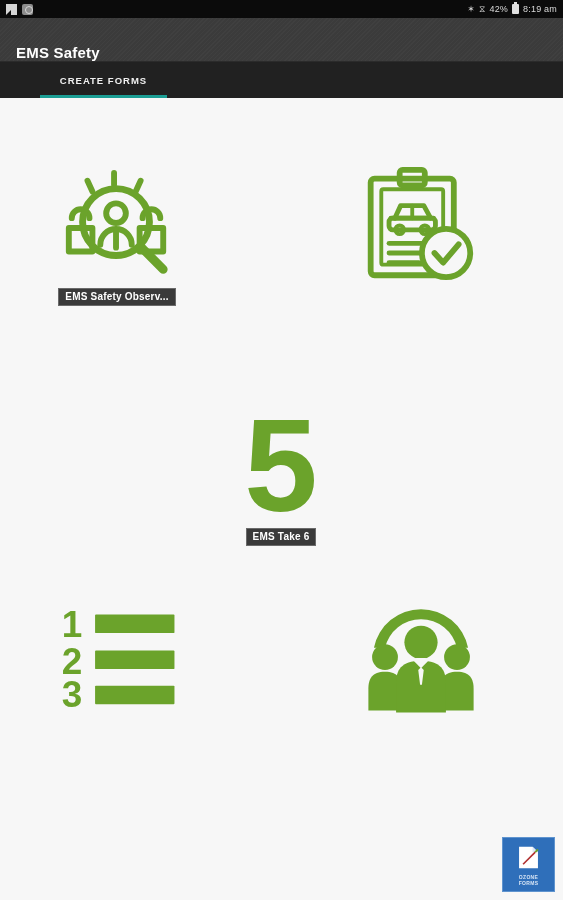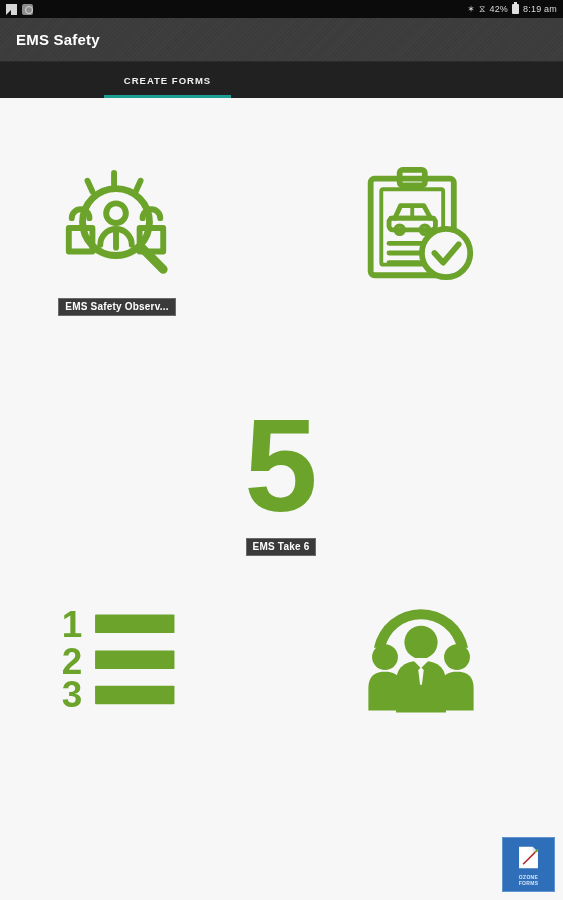--- a/index.html
+++ b/index.html
@@ -67,38 +67,38 @@
     width: 3px; height: 2px; background: #e0e0e0;
   }
 
   
   .appbar {
     height: 44px;
     flex: 0 0 44px;
     background: #3b3b3b;
     background-image: repeating-linear-gradient(
         135deg, rgba(255,255,255,.022) 0 1px, rgba(0,0,0,0) 1px 3px);
-    display: flex; align-items: center;
-    padding: 12px 16px;
+    display: flex; align-items: flex-end;
+    padding: 0 16px;
     border-bottom: 1px solid #2b2b2b;
   }
   .app-title {
     color: #ffffff;
     font-size: 15px;
     font-weight: bold;
     letter-spacing: .2px;
   }
 
   
   .tabbar {
     height: 36px; flex: 0 0 36px;
     background: #212121;
     display: flex;
     align-items: stretch;
-    padding-left: 104px;
+    padding-left: 40px;
   }
   .tab {
     position: relative;
     width: 127px;
     display: flex; align-items: center; justify-content: center;
     color: #f0f0f0;
     font-size: 9.5px;
     font-weight: bold;
     letter-spacing: 1px;
   }
@@ -125,21 +125,21 @@
     width: 190px;
     display: flex; flex-direction: column;
     align-items: center;
   }
   .icon-wrap {
     width: 120px; height: 120px;
     display: flex; align-items: center; justify-content: center;
   }
   .icon-wrap svg { display: block; }
   .tile-label {
-    margin-top: 12px;
+    margin-top: 2px;
     background: #3a3a3a;
     border: 1px solid #6a6a6a;
     color: #ffffff;
     font-size: 10px;
     font-weight: bold;
     padding: 2px 6px 3px 6px;
     white-space: nowrap;
     letter-spacing: .2px;
   }
   .tile-label.hidden { visibility: hidden; }

